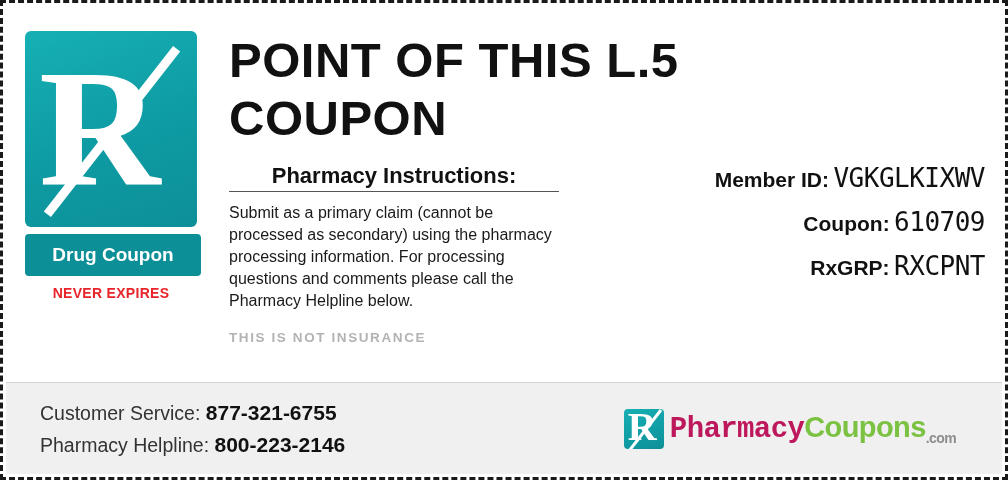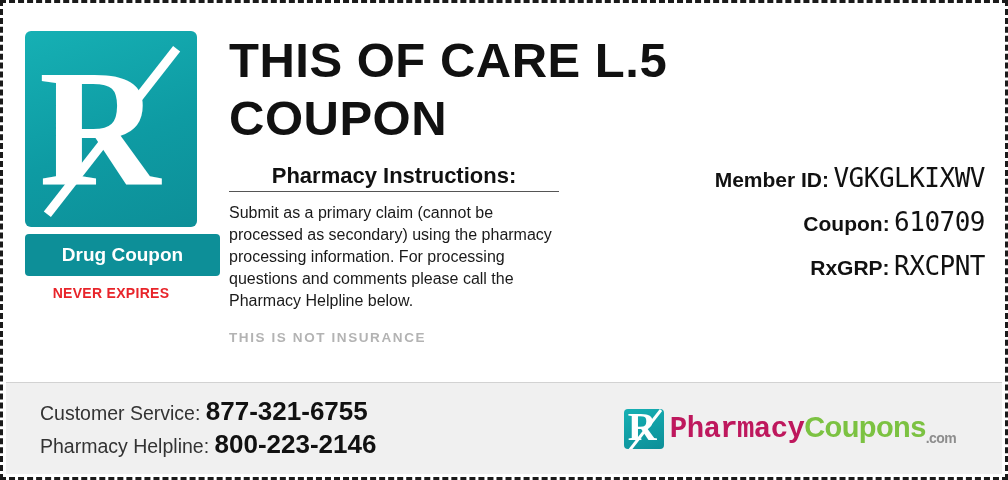--- a/index.html
+++ b/index.html
@@ -52,21 +52,21 @@
     position: absolute;
     width: 210px;
     height: 9px;
     background: #ffffff;
     top: 96px;
     left: -18px;
     transform: rotate(-52deg);
   }
   .drug-coupon {
     margin-top: 7px;
-    width: 195px;
+    width: 176px;
     height: 42px;
     background: #0d8f98;
     border-radius: 4px;
     color: #ffffff;
     font-size: 19px;
     font-weight: 700;
     display: flex;
     align-items: center;
     justify-content: center;
   }
@@ -157,21 +157,21 @@
   .phones { flex: 1 1 auto; }
   .phone-line {
     font-size: 19.5px;
     color: #333333;
     line-height: 31px;
     white-space: nowrap;
   }
   .phone-num {
     font-weight: 700;
     color: #111111;
-    font-size: 26px;
+    font-size: 21px;
   }
   .brand {
     display: flex;
     align-items: center;
     padding-right: 22px;
   }
   .brand-mark {
     position: relative;
     width: 40px; height: 40px;
     background: linear-gradient(160deg, #16b0b4 0%, #0d8f98 100%);
@@ -214,21 +214,21 @@
     <div class="logo-col">
       <div class="rx-box">
         <div class="rx-glyph">R</div>
         <div class="rx-slash"></div>
       </div>
       <div class="drug-coupon">Drug Coupon</div>
       <div class="never-expires">NEVER EXPIRES</div>
     </div>
 
     <div class="content">
-      <div class="title">THIS OF CARE L.5</div>
+      <div class="title">POINT OF THIS L.5</div>
       <div class="title2">COUPON</div>
 
       <div class="cols">
         <div class="col-left">
           <div class="sec-head">Pharmacy Instructions:</div>
           <div class="instructions">Submit as a primary claim (cannot be processed as secondary) using the pharmacy processing information. For processing questions and comments please call the Pharmacy Helpline below.</div>
           <div class="not-insurance">THIS IS NOT INSURANCE</div>
         </div>
 
         <div class="col-right">

